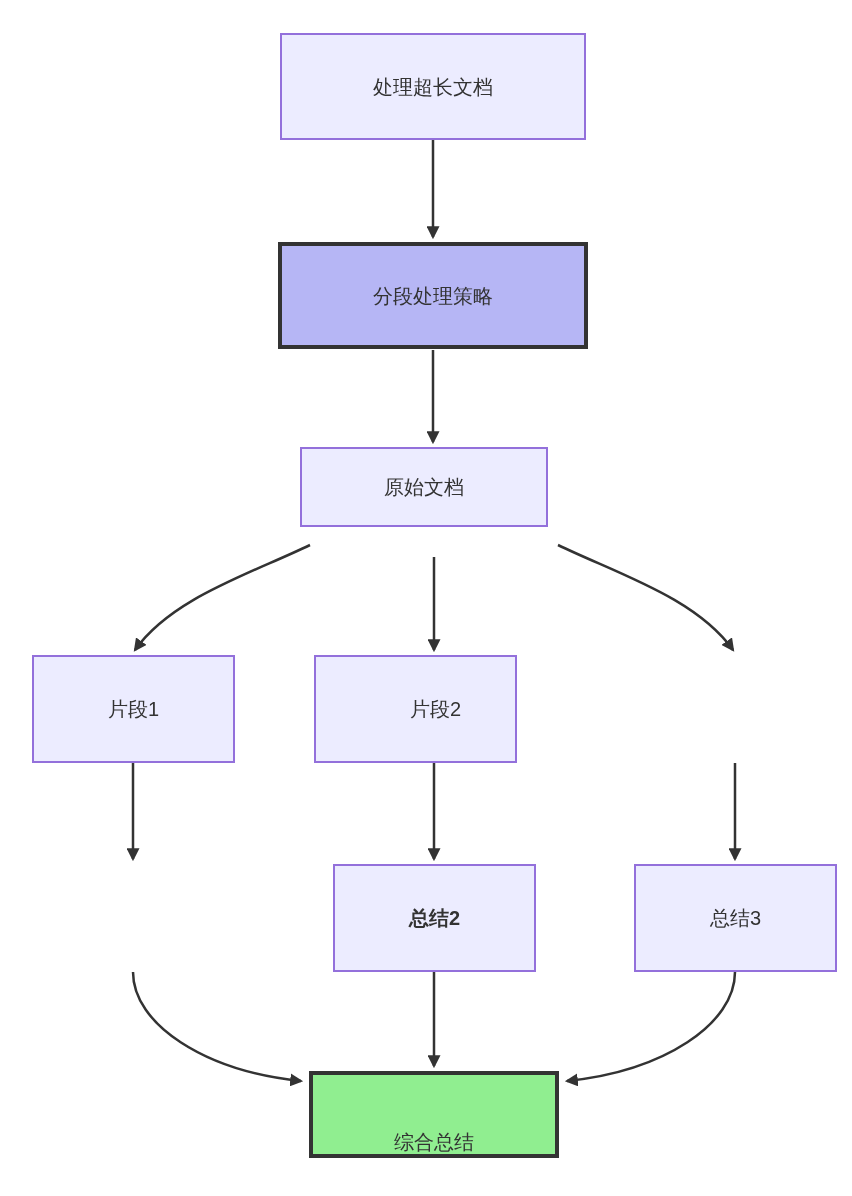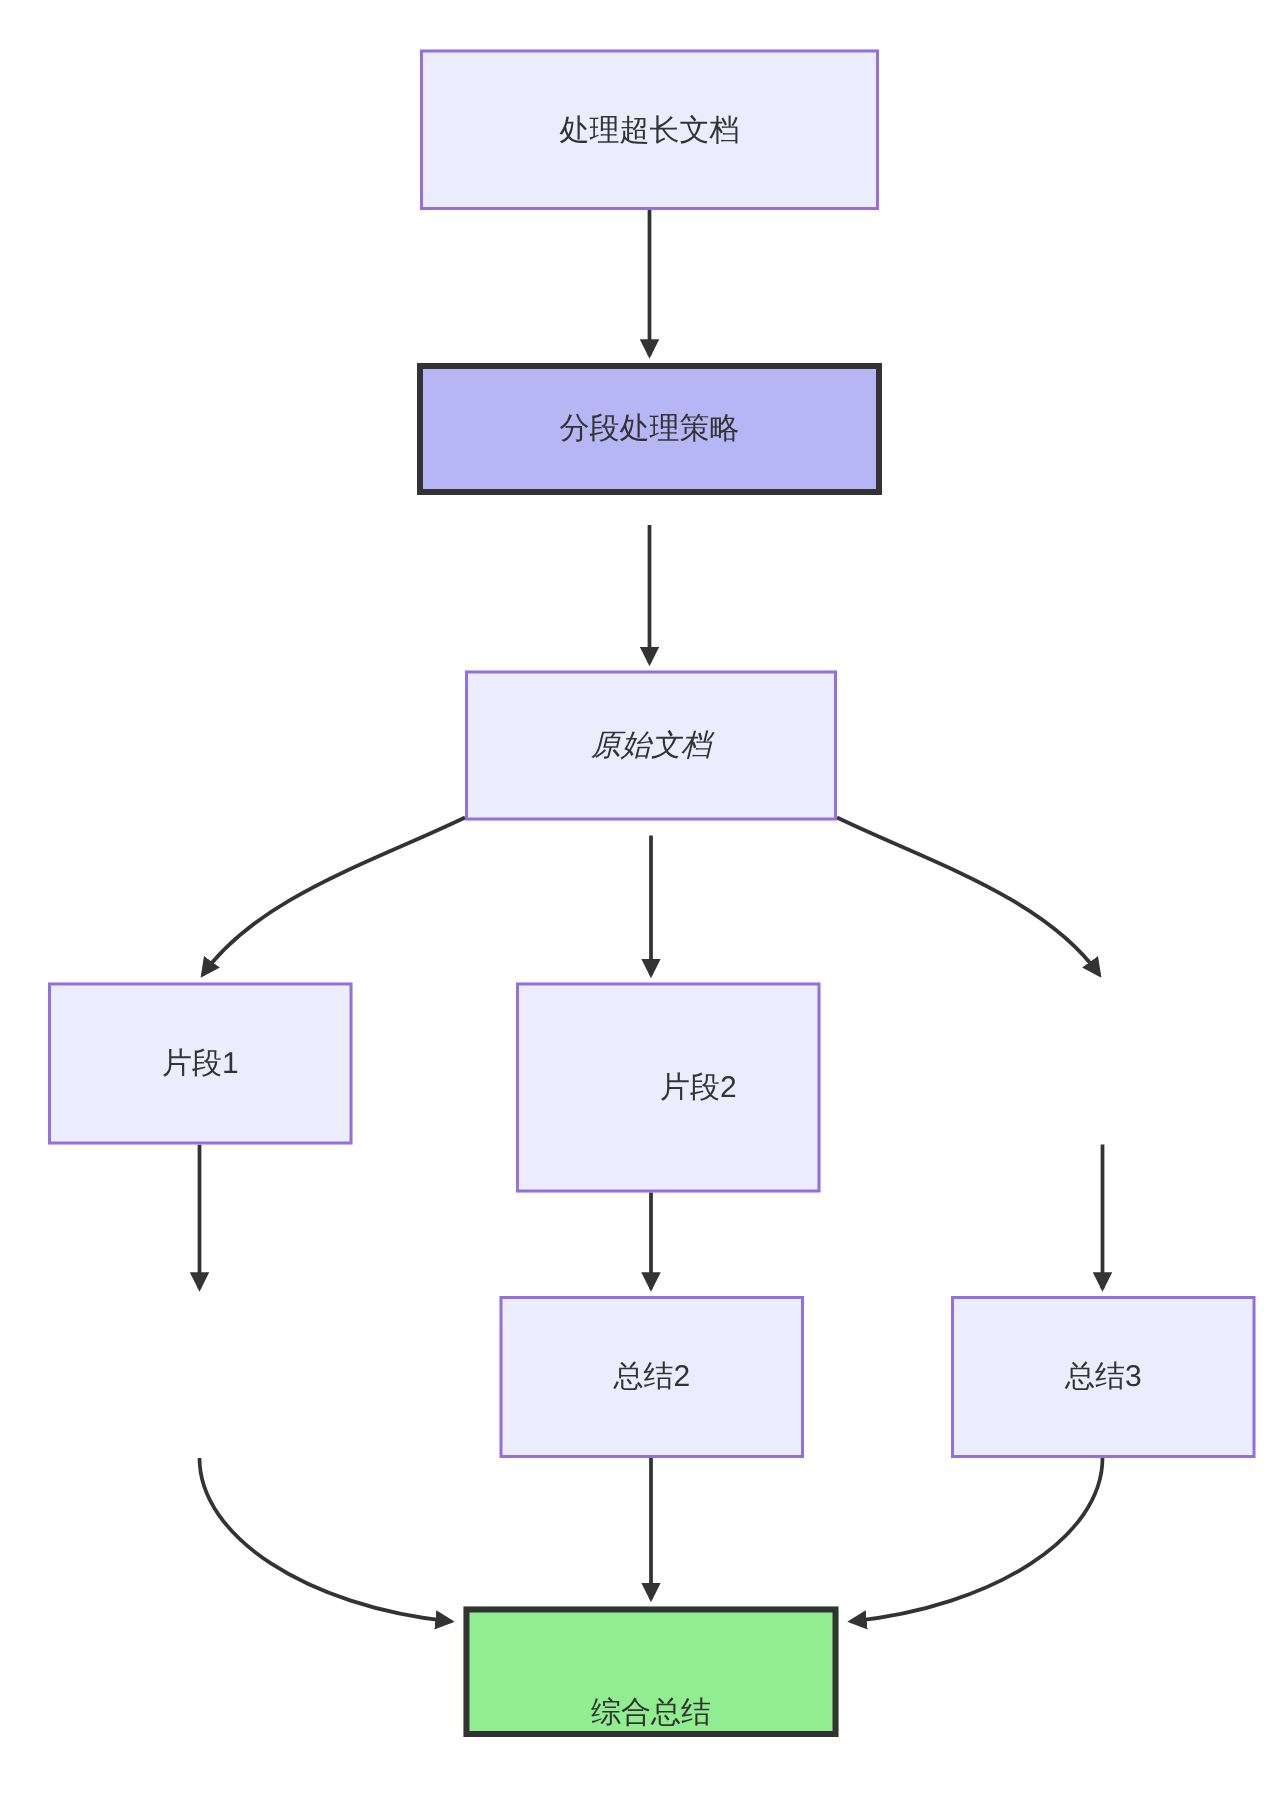--- a/index.html
+++ b/index.html
@@ -67,39 +67,39 @@
       <path d="M133,972 C133,1024 204,1071 301,1081" marker-end="url(#arrow)"></path>
       <path d="M434,972 L434,1066" marker-end="url(#arrow)"></path>
       <path d="M735,972 C735,1024 664,1071 567,1081" marker-end="url(#arrow)"></path>
     </g>
   </svg>
 
   <div class="node" style="left:280px; top:33px; width:306px; height:107px;">
     <span>处理超长文档</span>
   </div>
 
-  <div class="node node--accent" style="left:278px; top:242px; width:310px; height:88px;">
+  <div class="node node--accent" style="left:278px; top:242px; width:310px; height:107px;">
     <span>分段处理策略</span>
   </div>
 
-  <div class="node" style="left:310px; top:447px; width:248px; height:100px;font-style:italic;">
+  <div class="node" style="left:300px; top:447px; width:248px; height:80px;">
     <span>原始文档</span>
   </div>
 
   <div class="node" style="left:32px; top:655px; width:203px; height:108px;">
     <span>片段1</span>
   </div>
 
-  <div class="node" style="left:344px; top:655px; width:203px; height:140px;padding-left:40px;">
+  <div class="node" style="left:314px; top:655px; width:203px; height:108px;padding-left:40px;">
     <span>片段2</span>
   </div>
 
 
 
-  <div class="node" style="left:333px; top:864px; width:203px; height:108px;">
+  <div class="node" style="left:333px; top:864px; width:203px; height:108px;font-weight:bold;">
     <span>总结2</span>
   </div>
 
   <div class="node" style="left:634px; top:864px; width:203px; height:108px;text-align:right;">
     <span>总结3</span>
   </div>
 
   <div class="node node--success" style="left:309px; top:1071px; width:250px; height:87px;align-items:flex-end;">
     <span>综合总结</span>
   </div>

